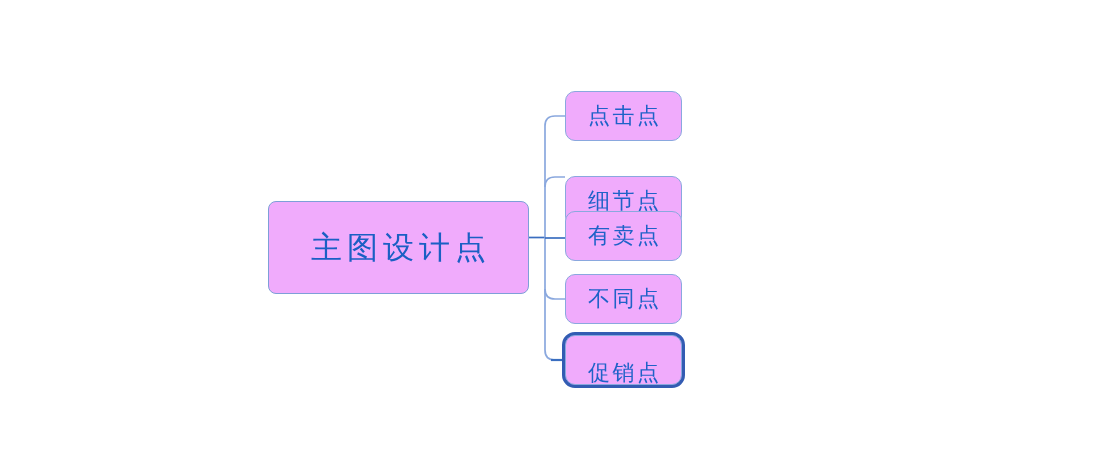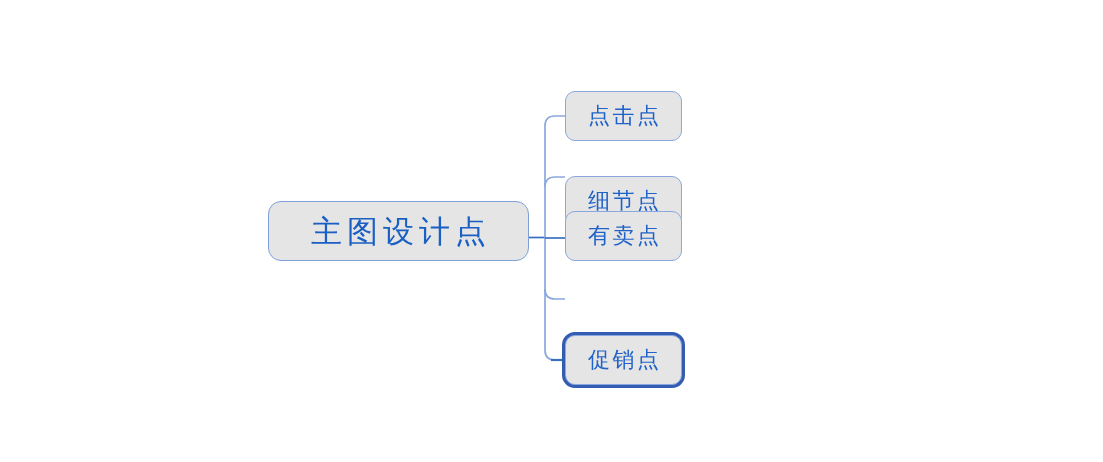--- a/index.html
+++ b/index.html
@@ -32,30 +32,30 @@
     pointer-events: none;
   }
 
   
   .node {
     position: absolute;
     box-sizing: border-box;
     display: flex;
     align-items: center;
     justify-content: center;
-    background: #e5e5e5;
+    background: #f0abfc;
   }
 
   .node-root {
     left: 268px;
     top: 201px;
     width: 261px;
-    height: 60px;
+    height: 93px;
     border: 1.6px solid #7e9fd8;
-    border-radius: 13px;
+    border-radius: 8px;
   }
 
   .node-root .node-label {
     color: #1a5fc4;
     font-size: 31px;
     line-height: 1;
     letter-spacing: 5px;
     text-indent: 5px;
     white-space: nowrap;
   }
@@ -74,21 +74,21 @@
     line-height: 1;
     letter-spacing: 2.5px;
     text-indent: 2.5px;
     white-space: nowrap;
   }
 
   .node-child.pos-0 { top: 91px; }
   .node-child.pos-1 { top: 152px; margin-top: 24px; }
   .node-child.pos-2 { top: 211px; }
   .node-child.pos-3 { top: 274px; }
-  .node-child.pos-4 { top: 335px; }
+  .node-child.pos-4 { top: 335px; align-items: flex-end; }
 
   
   .selection-ring {
     position: absolute;
     left: 562px;
     top: 332px;
     width: 123px;
     height: 56px;
     box-sizing: border-box;
     border: 4px solid #335cb3;
@@ -130,19 +130,22 @@
   </div>
 
   <div class="node node-child pos-1">
     <span class="node-label">细节点</span>
   </div>
 
   <div class="node node-child pos-2">
     <span class="node-label">有卖点</span>
   </div>
 
+  <div class="node node-child pos-3">
+    <span class="node-label">不同点</span>
+  </div>
 
   <div class="selection-ring"></div>
   <div class="node node-child pos-4 selected">
     <span class="node-label">促销点</span>
   </div>
 
 </div>
 
 </body></html>

